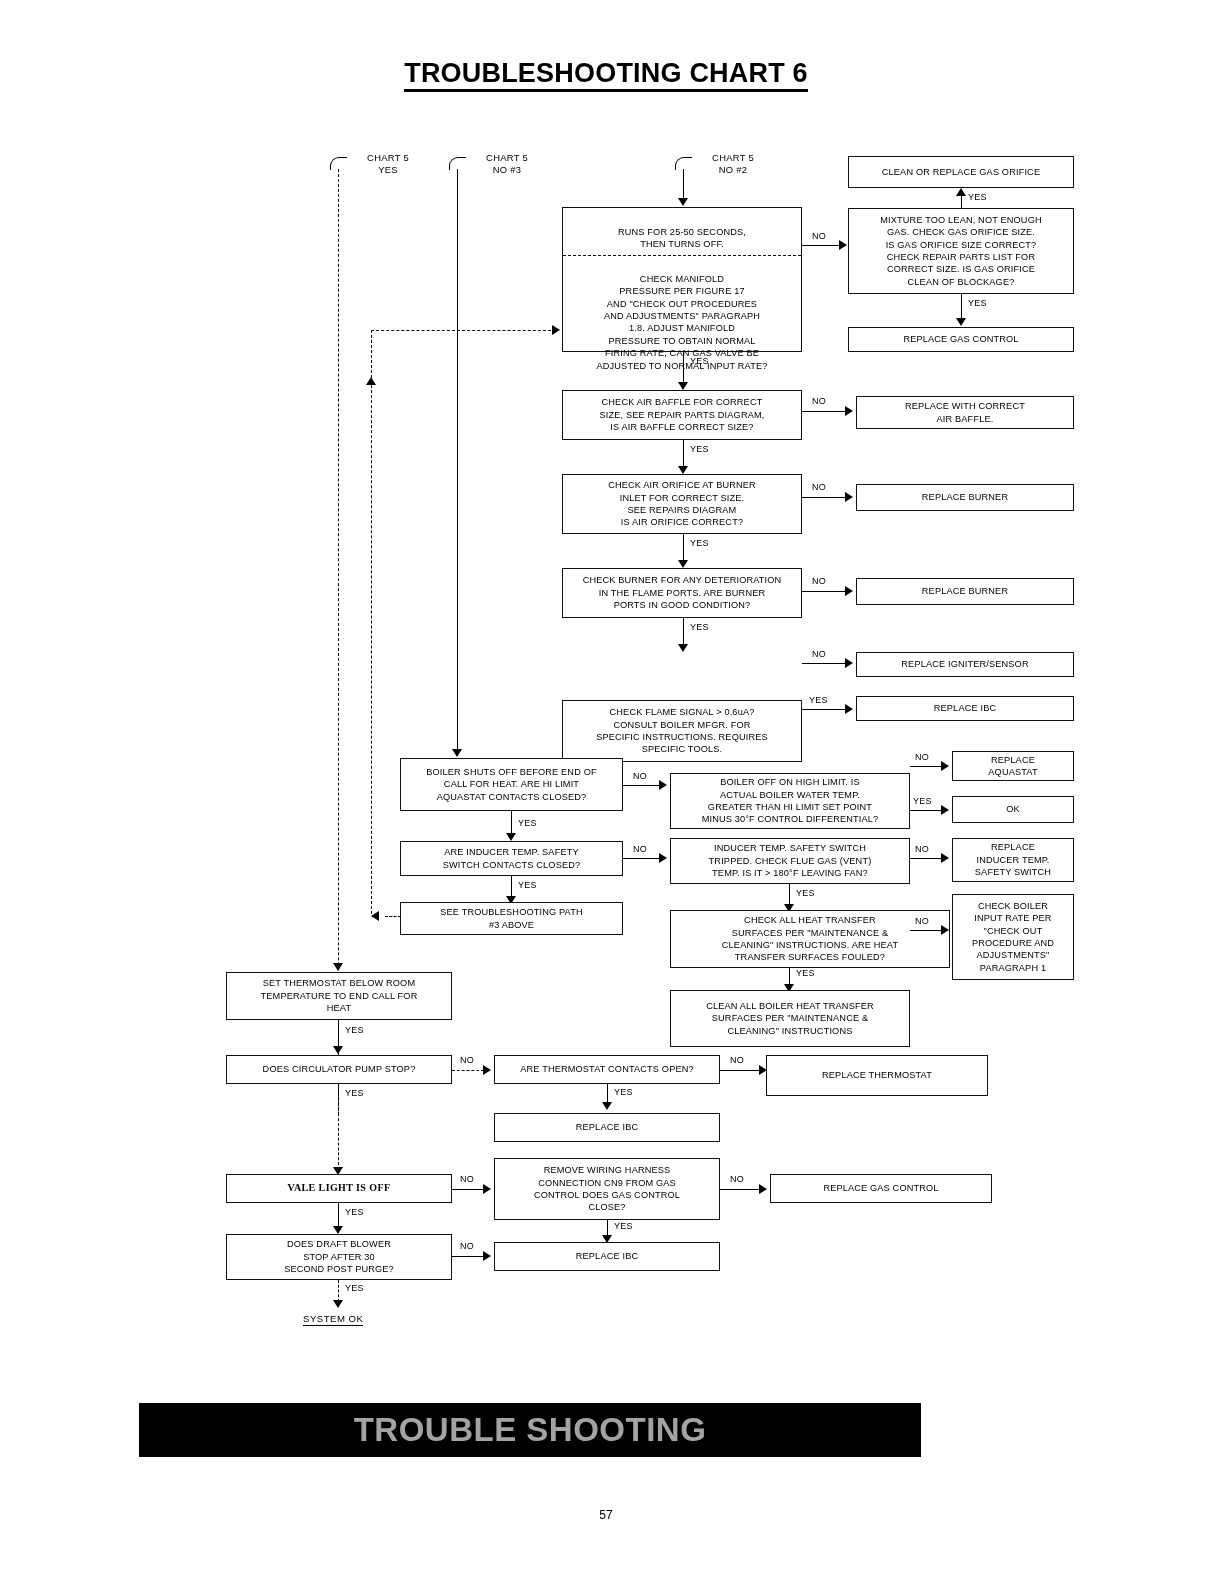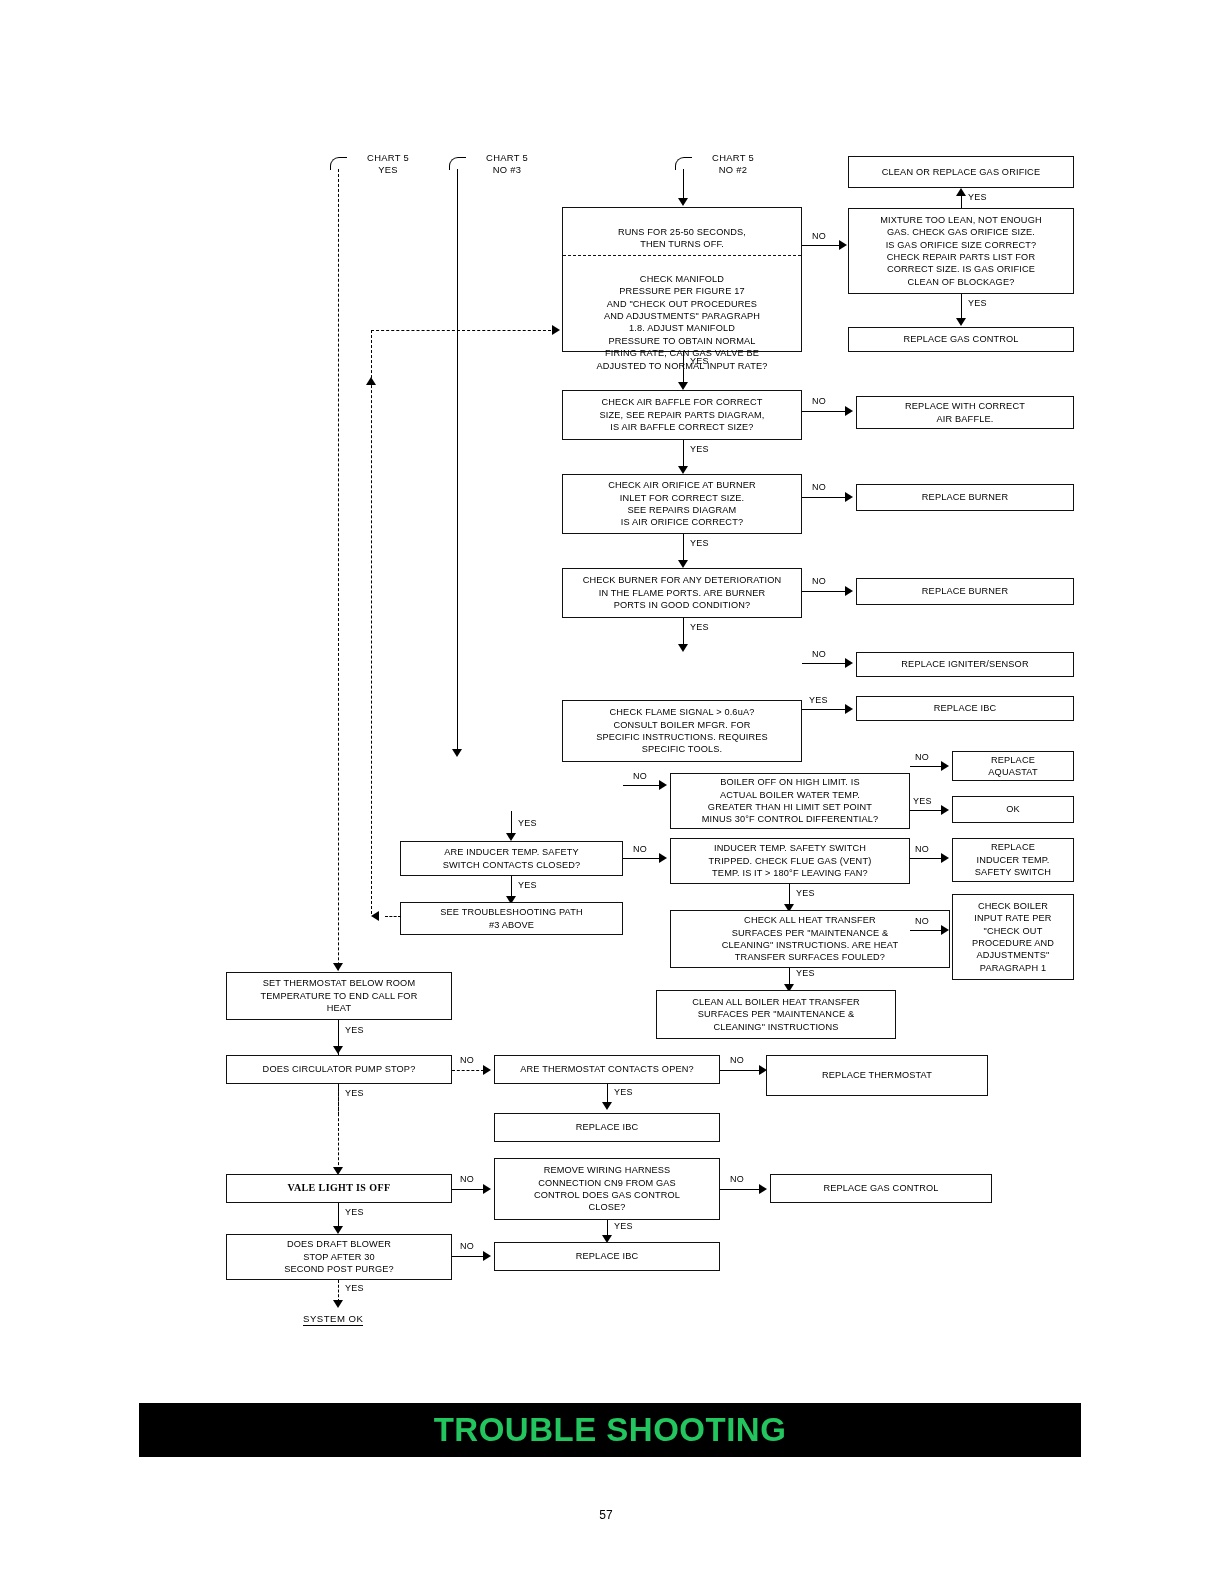--- a/index.html
+++ b/index.html
@@ -113,38 +113,39 @@
     letter-spacing:0.5px;
     border-bottom:1px solid #000;
     padding-bottom:1px;
     white-space:nowrap;
   }
 
   
   #footer-banner{
     position:absolute;
     left:139px; top:1403px;
-    width:942px; height:54px;
+    width:782px; height:54px;
     background:#000;
-    color:#22c55e;
+    color:#a3a3a3;
     display:flex;align-items:center;justify-content:center;
     font-size:33px;font-weight:bold;letter-spacing:0.5px;
   }
   #page-number{
     position:absolute;
     left:0; top:1508px; width:1212px;
     text-align:center;
     font-size:12px;
   }
 </style>
 </head>
 <body>
 
 <div id="page">
 
+  <div id="doc-title"><span>TROUBLESHOOTING CHART 6</span></div>
 
   <div class="hook" style="left:330px;top:157px;"></div>
   <div class="connector-label" style="left:348px;top:152px;width:80px;">CHART 5
 YES</div>
   <div class="dash-v" style="left:338px;top:169px;height:946px;"></div>
 
   <div class="hook" style="left:449px;top:157px;"></div>
   <div class="connector-label" style="left:467px;top:152px;width:80px;">CHART 5
 NO #3</div>
   <div class="ln v" style="left:457px;top:169px;height:582px;"></div>
@@ -246,20 +247,23 @@
   <div class="ln h" style="left:802px;top:663px;width:44px;"></div>
   <div class="ar right" style="left:845px;top:658px;"></div>
   <div class="elab" style="left:812px;top:649px;">NO</div>
   <div class="box" style="left:856px;top:652px;width:218px;height:25px;">REPLACE IGNITER/SENSOR</div>
 
   <div class="ln h" style="left:802px;top:709px;width:44px;"></div>
   <div class="ar right" style="left:845px;top:704px;"></div>
   <div class="elab" style="left:809px;top:695px;">YES</div>
   <div class="box" style="left:856px;top:696px;width:218px;height:25px;">REPLACE IBC</div>
 
+  <div class="box" style="left:400px;top:758px;width:223px;height:53px;">BOILER SHUTS OFF BEFORE END OF
+CALL FOR HEAT. ARE HI LIMIT
+AQUASTAT CONTACTS CLOSED?</div>
   <div class="ln h" style="left:623px;top:785px;width:37px;"></div>
   <div class="ar right" style="left:659px;top:780px;"></div>
   <div class="elab" style="left:633px;top:771px;">NO</div>
 
   <div class="box" style="left:670px;top:757px;width:240px;height:56px;margin-top:16px;">BOILER OFF ON HIGH LIMIT. IS
 ACTUAL BOILER WATER TEMP.
 GREATER THAN HI LIMIT SET POINT
 MINUS 30°F CONTROL DIFFERENTIAL?</div>
 
   <div class="ln h" style="left:910px;top:766px;width:32px;"></div>
@@ -318,21 +322,21 @@
 INPUT RATE PER
 "CHECK OUT
 PROCEDURE AND
 ADJUSTMENTS"
 PARAGRAPH 1</div>
 
   <div class="ln v" style="left:789px;top:968px;height:18px;"></div>
   <div class="ar down" style="left:784px;top:984px;"></div>
   <div class="elab" style="left:796px;top:968px;">YES</div>
 
-  <div class="box" style="left:656px;top:990px;width:240px;height:49px;">CLEAN ALL BOILER HEAT TRANSFER
+  <div class="box" style="left:670px;top:990px;width:240px;height:57px;">CLEAN ALL BOILER HEAT TRANSFER
 SURFACES PER "MAINTENANCE &amp;
 CLEANING" INSTRUCTIONS</div>
 
   <div class="ar down" style="left:333px;top:963px;"></div>
   <div class="box" style="left:226px;top:972px;width:226px;height:48px;">SET THERMOSTAT BELOW ROOM
 TEMPERATURE TO END CALL FOR
 HEAT</div>
 
   <div class="dash-v" style="left:338px;top:1020px;height:28px;"></div>
   <div class="ar down" style="left:333px;top:1046px;"></div>

